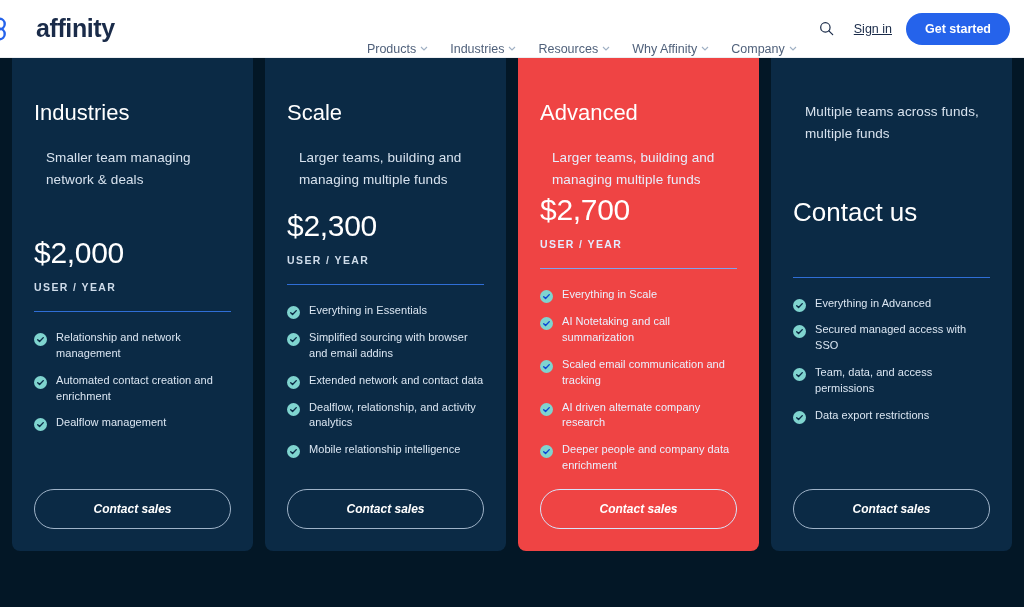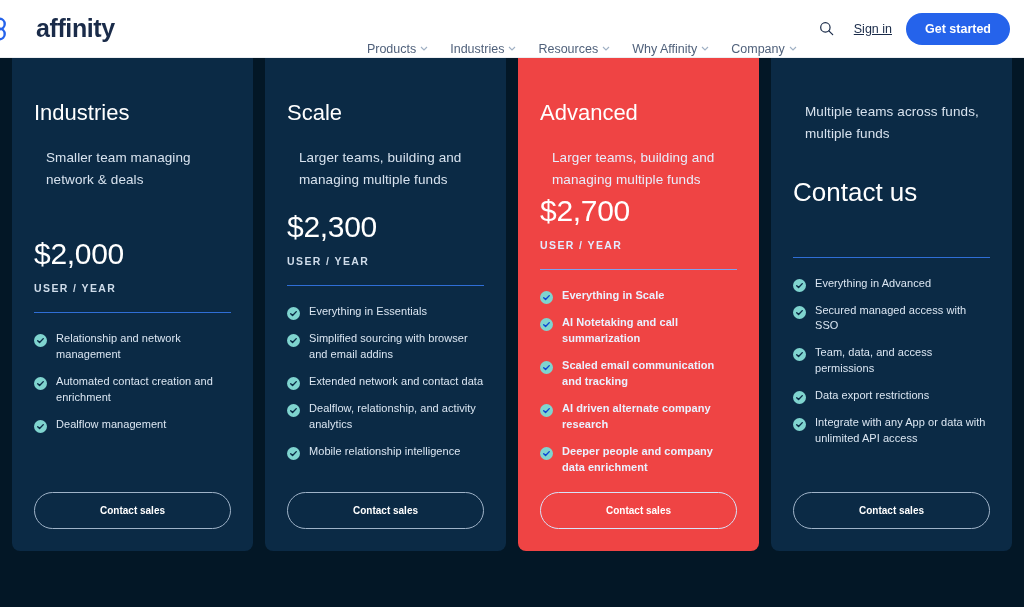--- a/index.html
+++ b/index.html
@@ -111,31 +111,32 @@
     display: flex; align-items: flex-start; gap: 9px;
     margin-bottom: 11px;
   }
   .check-icon {
     flex: none; width: 13px; height: 13px; margin-top: 2px;
   }
   .feature-text {
     font-size: 11px; color: #dbe6f2; line-height: 1.45;
     letter-spacing: .05px;
   }
-  .card.featured .feature-text { color: #eaf1ff; font-weight: bold; }
+  .card.featured .feature-text { color: #eaf1ff; }
 
   .card-footer { margin-top: auto; padding-bottom: 22px; }
   .contact-sales {
     display: block; width: 100%;
     background: transparent;
     border: 1px solid #9fb3c8;
     border-radius: 999px;
-    color: #ffffff; font-size: 10px; font-weight: 600;
+    color: #ffffff; font-size: 12px; font-weight: 600;
     padding: 12px 0; cursor: pointer;
     font-family: "Liberation Sans", sans-serif;
+    font-style: italic;
   }
   .card.featured .contact-sales { border-color: #d8e2f8; }
 </style>
 </head>
 <body>
 
 <header class="site-header">
   <a class="logo-wrap">
     <span class="logo-mark">
       <svg viewBox="0 0 30 30" width="30" height="30" aria-hidden="true">
@@ -404,29 +405,20 @@
         </li>
         <li class="feature">
           <span class="check-icon">
             <svg viewBox="0 0 14 14" width="13" height="13">
                 <circle cx="7" cy="7" r="7" fill="#7fd4cf"></circle>
                 <path d="M4 7.2l2 2 4-4.2" stroke="#0b2a45" stroke-width="1.5" fill="none" stroke-linecap="round" stroke-linejoin="round"></path>
               </svg>
           </span>
           <span class="feature-text">Data export restrictions</span>
         </li>
-        <li class="feature">
-          <span class="check-icon">
-            <svg viewBox="0 0 14 14" width="13" height="13">
-                <circle cx="7" cy="7" r="7" fill="#7fd4cf"></circle>
-                <path d="M4 7.2l2 2 4-4.2" stroke="#0b2a45" stroke-width="1.5" fill="none" stroke-linecap="round" stroke-linejoin="round"></path>
-              </svg>
-          </span>
-          <span class="feature-text">Integrate with any App or data with unlimited API access</span>
-        </li>
       </ul>
       <div class="card-footer">
         <button class="contact-sales">Contact sales</button>
       </div>
     </div>
 
   </div>
 </section>
 
 </body></html>

